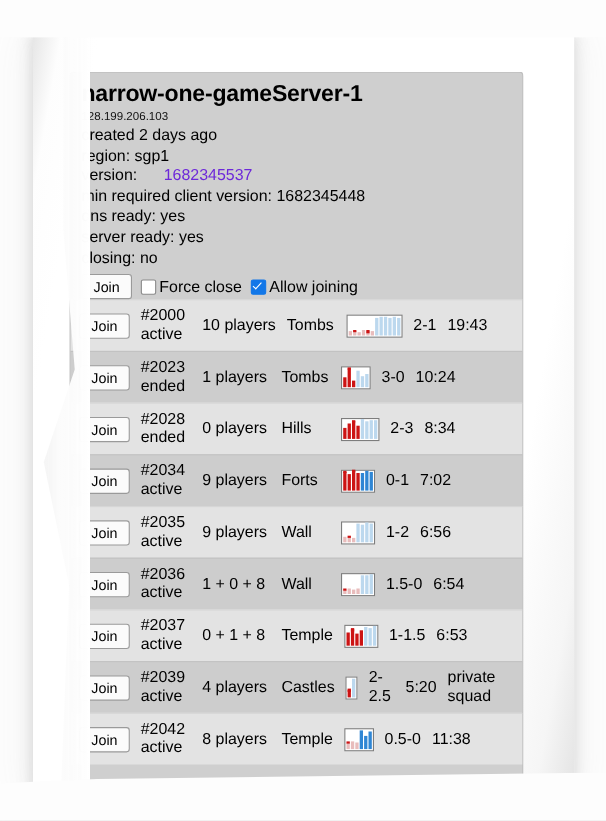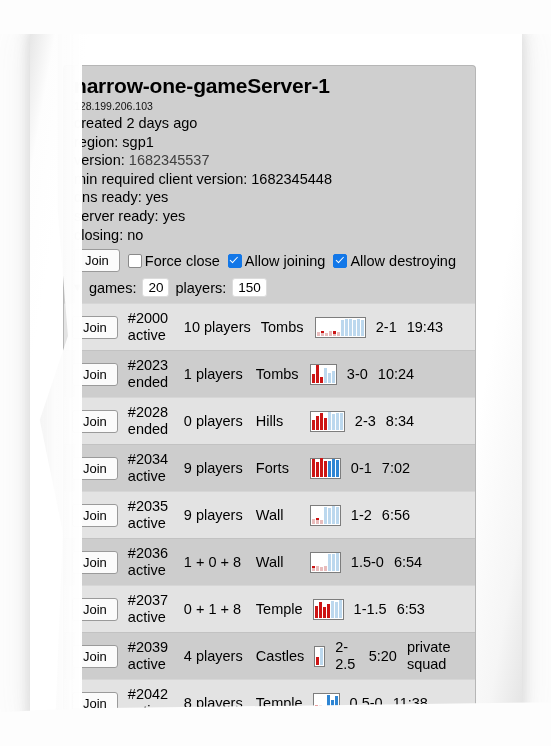--- a/index.html
+++ b/index.html
@@ -51,21 +51,21 @@
 
   .title{
     font-size:21px;font-weight:bold;letter-spacing:-.2px;
     padding:0 10px;line-height:26px;
   }
   .addr{
     padding:0 10px;font-size:10.5px;line-height:15px;color:#111;
     display:flex;gap:26px;
   }
   .meta{padding:0 10px;font-size:14.5px;line-height:18.6px;}
-  .ver-num{color:#404040;}
+  .ver-num{color:#6d28d9;margin-left:20px;}
 
   
   .controls{
     display:flex;align-items:center;gap:8px;
     padding:5px 10px 0 10px;
   }
   .btn{
     background:#fbfbfb;border:1px solid #9a9a9a;border-radius:3px;
     font-family:inherit;font-size:13px;color:#000;
     padding:3px 10px;line-height:15px;cursor:pointer;
@@ -158,33 +158,22 @@
       <div class="controls">
         <button class="btn">Join</button>
         <label class="cbwrap">
           <span class="cb"></span>
           <span>Force close</span>
         </label>
         <label class="cbwrap">
           <span class="cb on"></span>
           <span>Allow joining</span>
         </label>
-        <label class="cbwrap">
-          <span class="cb on"></span>
-          <span>Allow destroying</span>
-        </label>
       </div>
 
-      <div class="counts">
-        <span class="tri">▼</span>
-        <span>games:</span>
-        <span class="chip">20</span>
-        <span>players:</span>
-        <span class="chip">150</span>
-      </div>
 
       <div class="rows" id="rows">
           <div class="row">
             <button class="btn">Join</button>
             <span class="c-id"><span>#2000</span><span class="st">active</span></span>
             <span class="c-players">10 players</span>
             <span class="c-map">Tombs</span>
             <span class="widget">
               <span class="bar" style="height: 19px;">
                 <i style="height: 3.42px; background: rgb(232, 188, 188);"></i>

